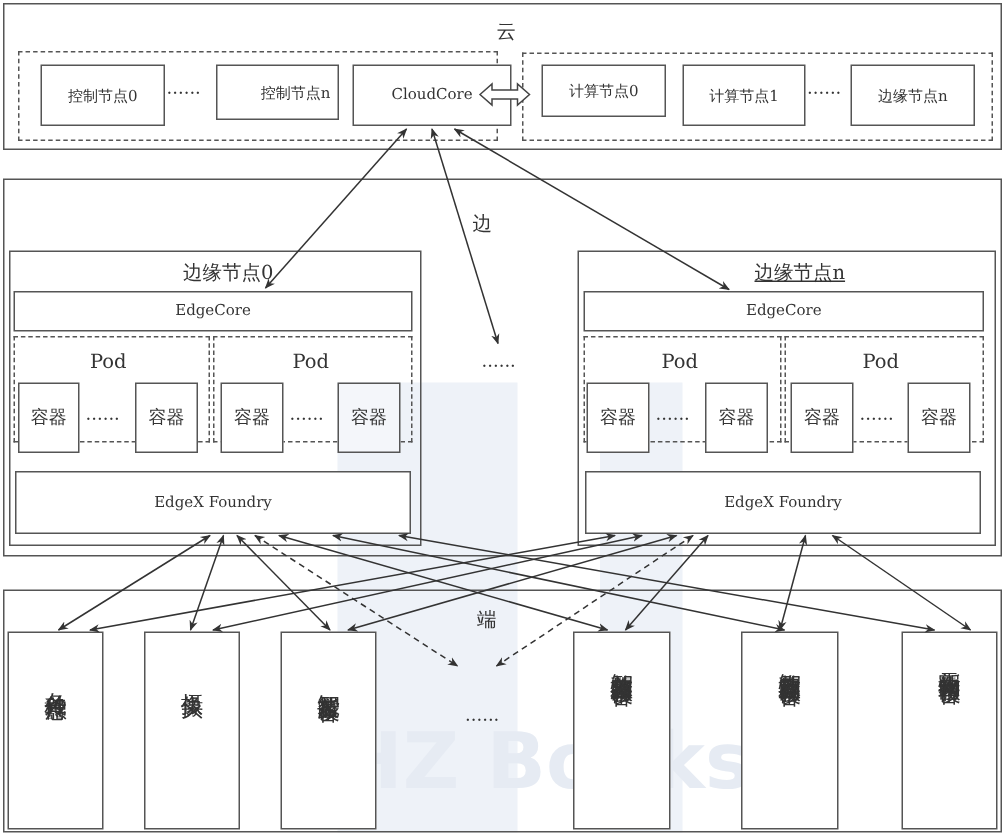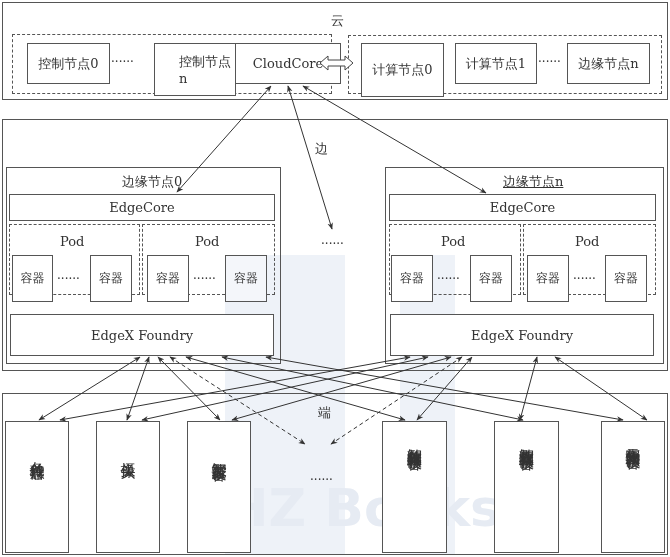--- a/index.html
+++ b/index.html
@@ -1,21 +1,21 @@
 <!DOCTYPE html>
 <html><head>
 <meta charset="utf-8">
 <style>
   html, body { margin: 0; padding: 0; background: #ffffff; }
   body { width: 670px; height: 557px; position: relative; overflow: hidden;
          font-family: "DejaVu Serif", "Liberation Serif", serif; color: #333; }
   .abs { position: absolute; box-sizing: border-box; }
   .solid { border: 1.5px solid #555; background: transparent; }
   .dashed { border: 1.3px dashed #555; }
-  .box { border: 1.3px solid #555; background: #fff; display: flex; align-items: center; justify-content: center; font-size: 13px; }
+  .box { border: 1.3px solid #555; background: #fff; display: flex; align-items: center; justify-content: center; font-size: 10px; }
   .label { position: absolute; font-size: 13px; white-space: nowrap; }
   .dots { position: absolute; font-size: 12px; letter-spacing: 0px; }
   .vtext { writing-mode: vertical-rl; text-orientation: upright; font-size: 15px; line-height: 18px; letter-spacing: 1px; }
   .vbox { border: 1.3px solid #555; background: #fff; display: flex; justify-content: center; padding-top: 10px; }
   .watermark { position: absolute; color: #e6ebf3; font-family: "DejaVu Sans", sans-serif; font-weight: bold; font-size: 52px; pointer-events: none; }
   .wm-block { position: absolute; background: #eef2f8; pointer-events: none; }
   svg.arrows { position: absolute; left: 0; top: 0; pointer-events: none; }
   .container-chip { font-size: 12px; }
 </style>
 </head>
@@ -26,29 +26,29 @@
 <div class="watermark" style="left:225px; top:478px;">HZ Books</div>
 
 <div class="abs solid" style="left:2px; top:2px; width:666px; height:98px;"></div>
 <div class="label" style="left:331px; top:12px;">云</div>
 
 <div class="abs dashed" style="left:12px; top:34px; width:320px; height:60px;"></div>
 <div class="abs box" style="left:27px; top:43px; width:83px; height:41px;">
     <span>控制节点0</span>
   </div>
 <div class="dots" style="left:111px; top:55px;">······</div>
-<div class="abs box" style="left:154px; top:43px; width:82px; height:53px;padding-left:24px;">
+<div class="abs box" style="left:144px; top:43px; width:82px; height:37px;padding-left:24px;">
     <span style="font-style:normal;">控制节点n</span>
   </div>
 <div class="abs box" style="left:235px; top:43px; width:106px; height:41px;">
     <span>CloudCore</span>
   </div>
 
 <div class="abs dashed" style="left:348px; top:35px; width:314px; height:59px;"></div>
-<div class="abs box" style="left:361px; top:43px; width:83px; height:54px;">
+<div class="abs box" style="left:361px; top:43px; width:83px; height:35px;">
     <span>计算节点0</span>
   </div>
 <div class="abs box" style="left:455px; top:43px; width:82px; height:41px;">
     <span>计算节点1</span>
   </div>
 <div class="dots" style="left:538px; top:55px;">······</div>
 <div class="abs box" style="left:567px; top:43px; width:83px; height:41px;">
     <span>边缘节点n</span>
   </div>
 

